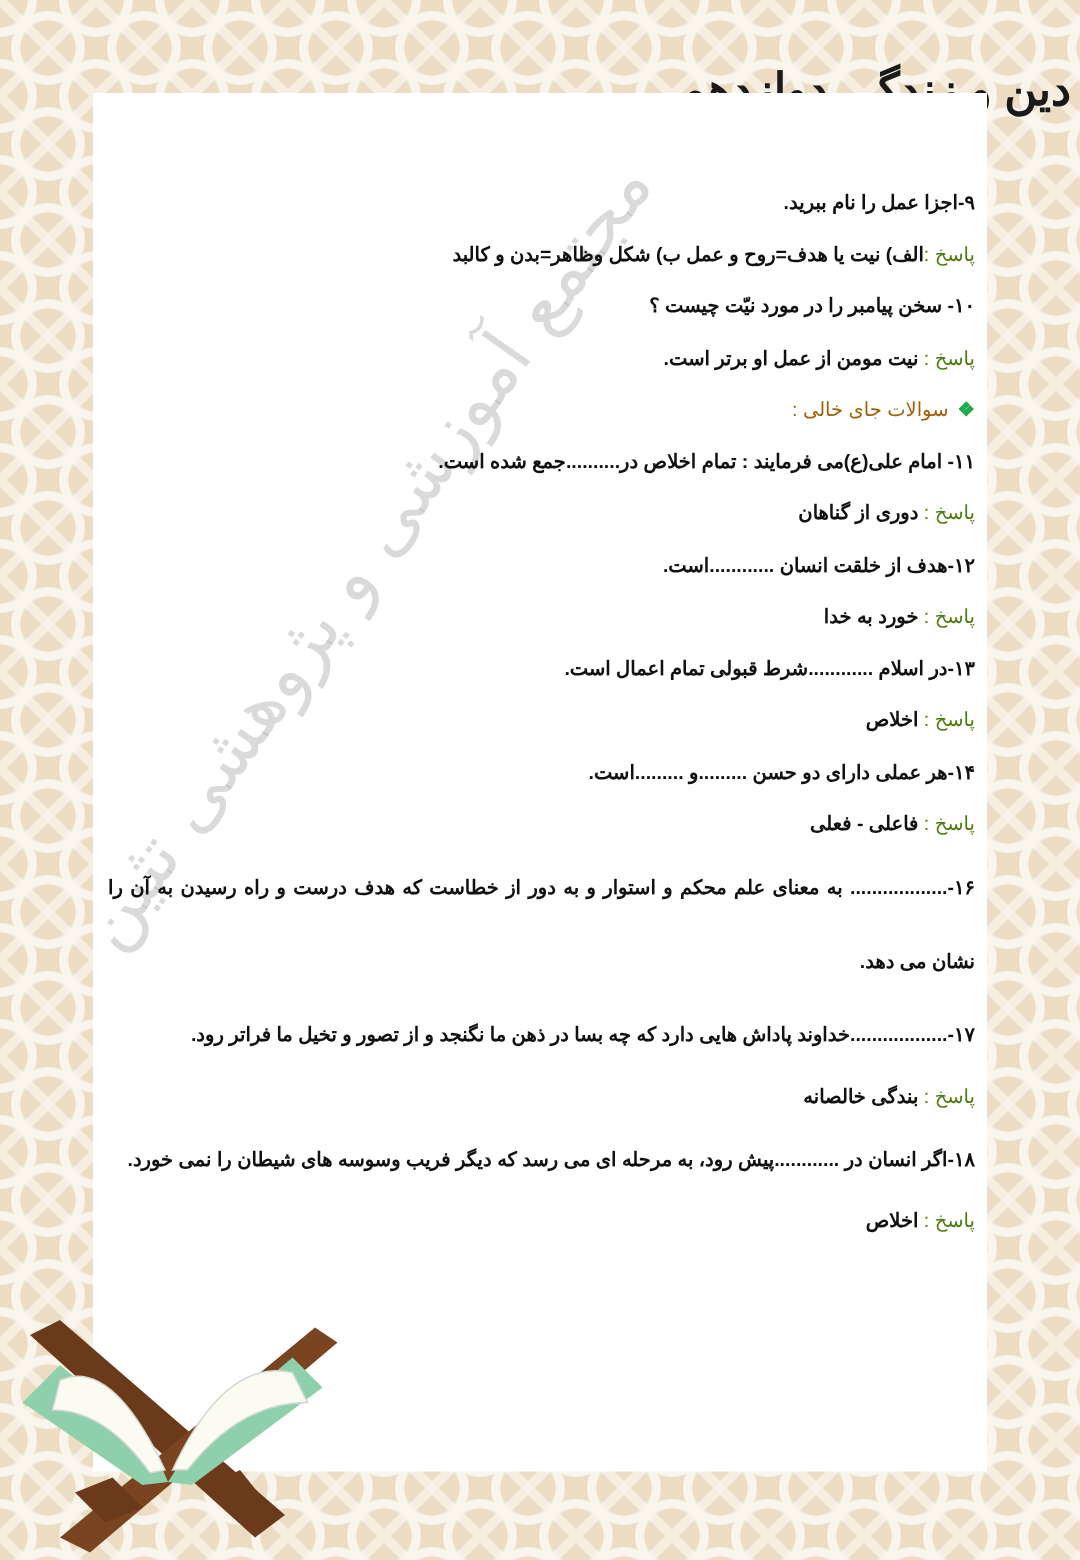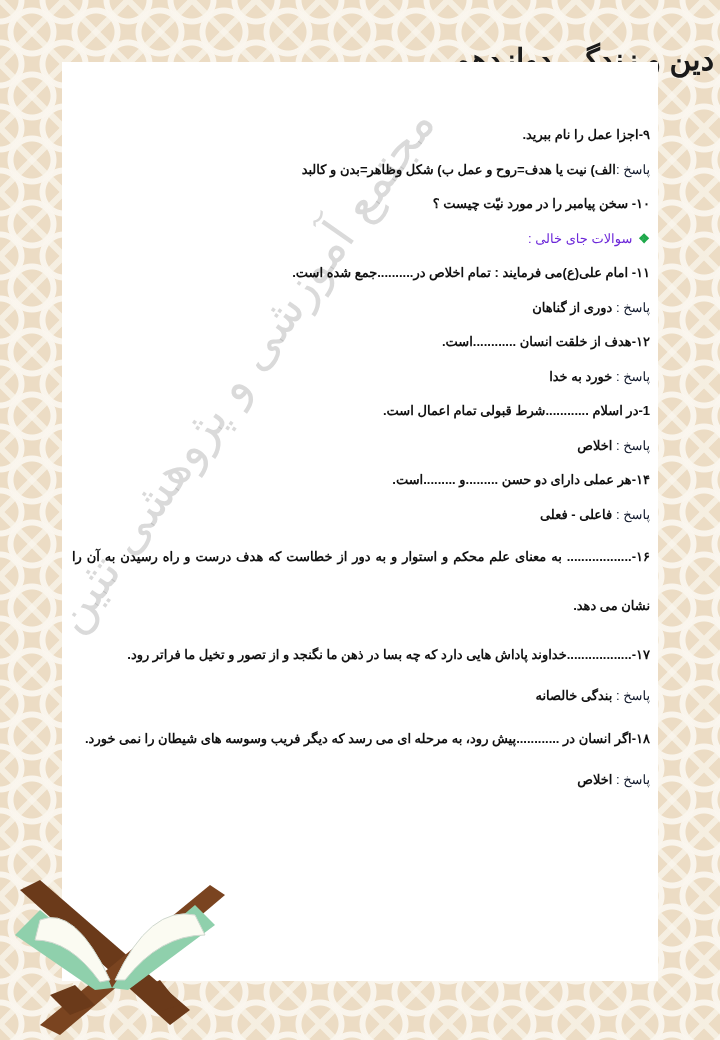--- a/index.html
+++ b/index.html
@@ -46,22 +46,22 @@
   }
   
   .content {
     position:absolute; left:72px; right:70px; top:118px;
     direction:rtl; text-align:right;
     font-family:Liberation Sans, sans-serif; font-weight:bold;
     font-size:13px; color:#111;
   }
   .line { height:34.5px; line-height:34.5px; white-space:nowrap; }
   .line.wrap { white-space:normal; text-align:justify; text-align-last:right; height:auto; line-height:49px; }
-  .ans-label { color:#0f172a; font-weight:normal;text-align:right; }
-  .section-title { color:#6d28d9; font-weight:normal; }
+  .ans-label { color:#4d7c0f; font-weight:normal;text-align:right; }
+  .section-title { color:#a16207; font-weight:normal; }
   .bullet { color:#1ea84a; margin-left:6px; }
   
   .watermark {
     position:absolute; left:90px; top:560px; width:580px;
     transform:rotate(-55deg); transform-origin:left center;
     font-size:48px; color:rgba(150,150,150,0.35);
     direction:rtl; white-space:nowrap; pointer-events:none;
     font-family:"DejaVu Serif", serif;
   }
   
@@ -79,26 +79,27 @@
 </div>
 
 <div class="page"></div>
 
 <div class="watermark">مجتمع آموزشی و پژوهشی تثین</div>
 
 <div class="content" id="content">
     <div class="line"><span>۹-اجزا عمل را نام ببرید.</span></div>
     <div class="line"><span class="ans-label">پاسخ :</span><span>الف) نیت یا هدف=روح و عمل   ب) شکل وظاهر=بدن و کالبد</span></div>
     <div class="line"><span>۱۰- سخن پیامبر را در مورد نیّت چیست ؟</span></div>
+    <div class="line"><span class="ans-label">پاسخ :</span><span> نیت مومن از عمل او برتر است.</span></div>
     <div class="line"><span class="bullet">❖</span><span class="section-title">سوالات جای خالی :</span></div>
     <div class="line"><span>۱۱- امام علی(ع)می فرمایند : تمام اخلاص در..........جمع شده است.</span></div>
     <div class="line"><span class="ans-label">پاسخ :</span><span> دوری از گناهان</span></div>
     <div class="line"><span>۱۲-هدف از خلقت انسان ............است.</span></div>
     <div class="line"><span class="ans-label">پاسخ :</span><span>  خورد به خدا</span></div>
-    <div class="line"><span>1-در اسلام ............شرط قبولی تمام اعمال است.</span></div>
+    <div class="line"><span>۱۳-در اسلام ............شرط قبولی تمام اعمال است.</span></div>
     <div class="line"><span class="ans-label">پاسخ :</span><span>  اخلاص</span></div>
     <div class="line"><span>۱۴-هر عملی دارای دو حسن .........و .........است.</span></div>
     <div class="line"><span class="ans-label">پاسخ :</span><span> فاعلی - فعلی</span></div>
     <div class="line wrap"><span>۱۶-.................. به معنای علم محکم و استوار و به دور از خطاست که هدف درست و راه رسیدن به آن را نشان می دهد.</span></div>
     <div class="line wrap"><span>۱۷-..................خداوند پاداش هایی دارد که چه بسا در ذهن ما نگنجد و از تصور و تخیل ما فراتر رود.</span></div>
     <div class="line"><span class="ans-label">پاسخ :</span><span> بندگی خالصانه</span></div>
     <div class="line wrap"><span>۱۸-اگر انسان در ............پیش رود، به مرحله ای می رسد که دیگر فریب وسوسه های شیطان را نمی خورد.</span></div>
     <div class="line"><span class="ans-label">پاسخ :</span><span> اخلاص</span></div>
   </div>
 

